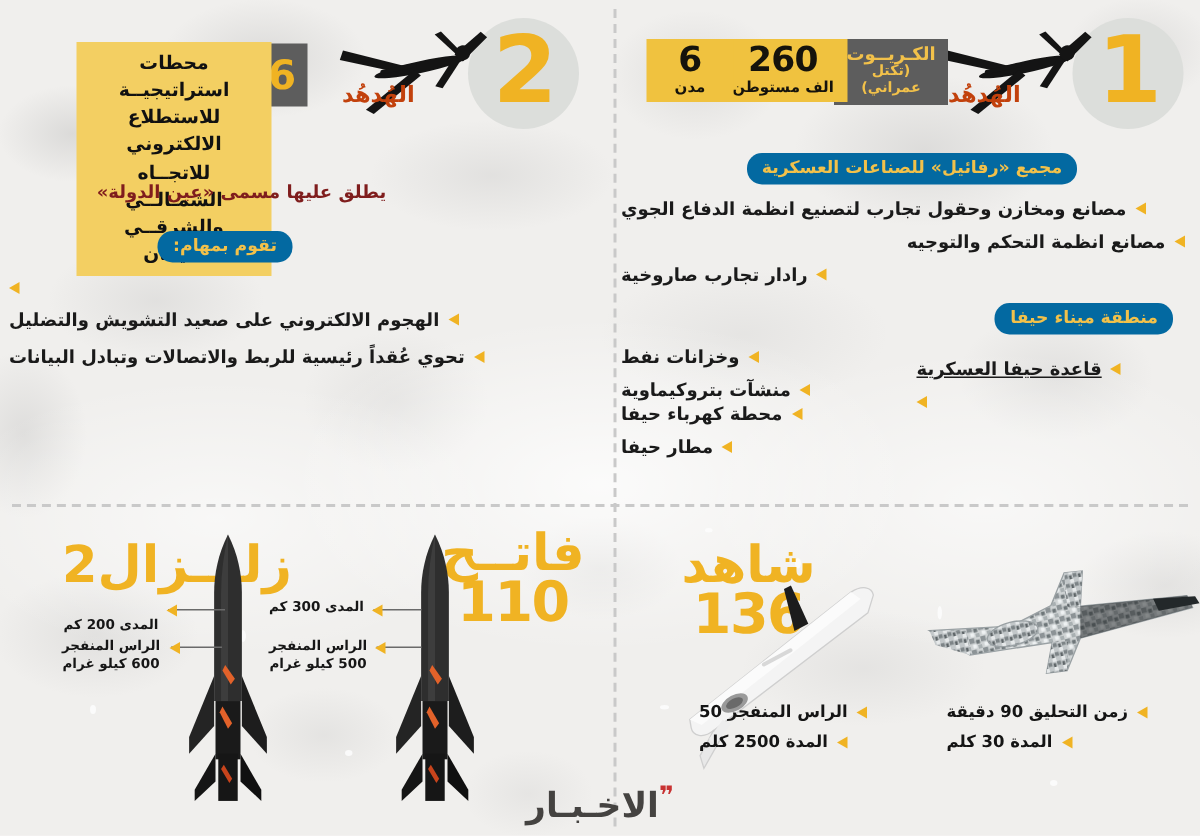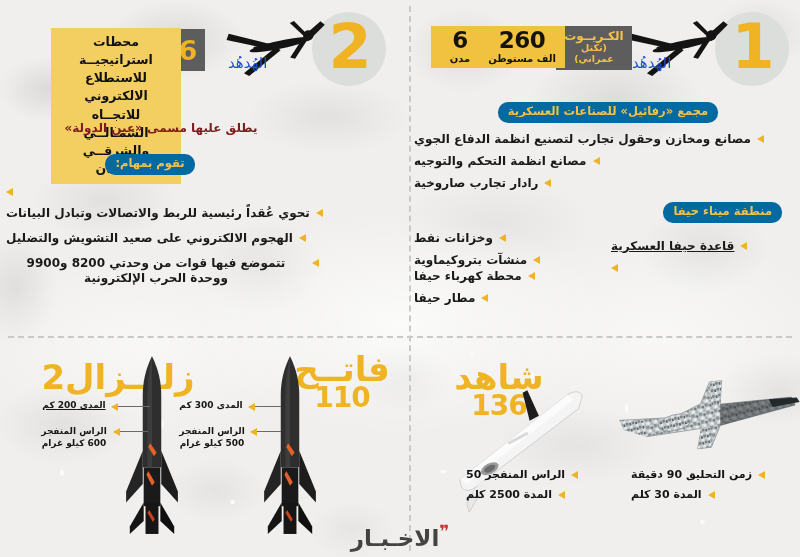--- a/index.html
+++ b/index.html
@@ -142,33 +142,33 @@
   .yellow-block{
     background:#f3cf62;
     padding:5px 10px 6px 10px;
     color:#111;
     font-size:12.5px;font-weight:bold;
     line-height:1.45;
     text-align:center;
     letter-spacing:.3px;
   }
   .hadhad-label{
-    color:#1d4ed8;font-size:15px;font-weight:normal;white-space:nowrap;
+    color:#c2410c;font-size:15px;font-weight:bold;white-space:nowrap;
   }
   .caption-under{
     font-size:12px;font-weight:bold;color:#7f1d1d;text-align:center;
   }
 
   
   .wtitle{
     color:#f0b323;font-weight:bold;line-height:.92;
     text-align:center;
   }
   .wtitle .t1{display:block;font-size:34px;letter-spacing:-1px;}
-  .wtitle .t2{display:block;font-size:28px;letter-spacing:-1px;}
+  .wtitle .t2{display:block;font-size:37px;letter-spacing:-1px;}
 
   
   .callout{
     position:absolute;
     font-size:9px;font-weight:bold;color:#161616;
     text-align:center;line-height:1.3;
     white-space:nowrap;
   }
   .lead{
     position:absolute;height:0;border-top:1px solid #6a6a6a;
@@ -272,21 +272,21 @@
 
     <div style="position:absolute;left:0;top:96px;width:382px;text-align:right;">
       <div style="text-align:center;padding-left:6px;">
         <span class="sec-bar">مجمع «رفائيل» للصناعات العسكرية</span>
       </div>
       <ul class="blist" style="margin-top:9px;padding-right:6px;">
         <li style="justify-content:flex-end;">
           <span class="tri"></span>
           <span class="btxt" style="flex:0 1 auto;">مصانع ومخازن وحقول تجارب لتصنيع انظمة الدفاع الجوي</span>
         </li>
-        <li style="justify-content:flex-end;">
+        <li style="">
           <span class="tri"></span>
           <span class="btxt" style="flex:0 1 auto;">مصانع انظمة التحكم والتوجيه</span>
         </li>
         <li style="justify-content:flex-end;">
           <span class="tri"></span>
           <span class="btxt" style="flex:0 1 auto;">رادار تجارب صاروخية</span>
         </li>
       </ul>
     </div>
 
@@ -361,29 +361,25 @@
     <div style="position:absolute;left:0;top:148px;width:398px;">
       <div style="text-align:center;padding-right:110px;">
         <span class="sec-bar">تقوم بمهام:</span>
       </div>
       <ul class="blist" style="margin-top:10px;padding-right:12px;">
         <li style="justify-content:flex-end;margin-bottom:10px;">
           <span class="tri"></span>
         </li>
         <li style="justify-content:flex-end;margin-bottom:10px;">
           <span class="tri"></span>
-          <span class="btxt" style="flex:0 1 auto;">تحوي عُقداً رئيسية للربط والاتصالات وتبادل البيانات</span>
+          <span class="btxt" style="flex:0 1 auto;">الهجوم الالكتروني على صعيد التشويش والتضليل</span>
         </li>
         <li style="justify-content:flex-end;margin-bottom:10px;">
           <span class="tri"></span>
-          <span class="btxt" style="flex:0 1 auto;">الهجوم الالكتروني على صعيد التشويش والتضليل</span>
-        </li>
-        <li style="justify-content:flex-end;">
-          <span class="tri"></span>
-          <span class="btxt" style="flex:0 1 auto;text-align:center;max-width:300px;">تتموضع فيها قوات من وحدتي 8200 و9900 ووحدة الحرب الإلكترونية</span>
+          <span class="btxt" style="flex:0 1 auto;">تحوي عُقداً رئيسية للربط والاتصالات وتبادل البيانات</span>
         </li>
       </ul>
     </div>
   </div>
 
   <div class="panel" style="left:0;top:340px;width:409px;height:217px;">
 
     <div style="position:absolute;left:0;top:0;width:205px;height:217px;">
       <div class="wtitle" style="position:absolute;left:38px;top:22px;width:160px;">
         <span class="t1">زلـــزال2</span>
@@ -398,21 +394,21 @@
           <rect x="31" y="122" width="18" height="42" fill="#1a1a1a"></rect>
           <path d="M31 160 L16 186 L16 194 L31 180 Z" fill="#151515"></path>
           <path d="M49 160 L64 186 L64 194 L49 180 Z" fill="#101010"></path>
           <rect x="33" y="160" width="14" height="34" fill="#161616"></rect>
           <path d="M38 96 L45 106 L42 110 L36 100 Z" fill="#e2622a"></path>
           <path d="M36 126 L43 138 L40 142 L34 130 Z" fill="#e2622a"></path>
           <path d="M37 168 L43 178 L41 181 L35 171 Z" fill="#c8441c"></path>
         </svg>
       </div>
 
-      <div class="callout" style="left:38px;top:60px;width:72px;text-decoration:underline;">المدى 200 كم</div>
+      <div class="callout" style="left:38px;top:72px;width:72px;">المدى 200 كم</div>
       <div class="lead" style="left:112px;top:66px;width:38px;"></div>
 
       <div class="callout" style="left:35px;top:86px;width:78px;">
         <span>الراس المنفجر</span><br>
         <span>600 كيلو غرام</span>
       </div>
       <div class="lead" style="left:114px;top:91px;width:34px;"></div>
     </div>
 
     <div style="position:absolute;left:205px;top:0;width:204px;height:217px;">

